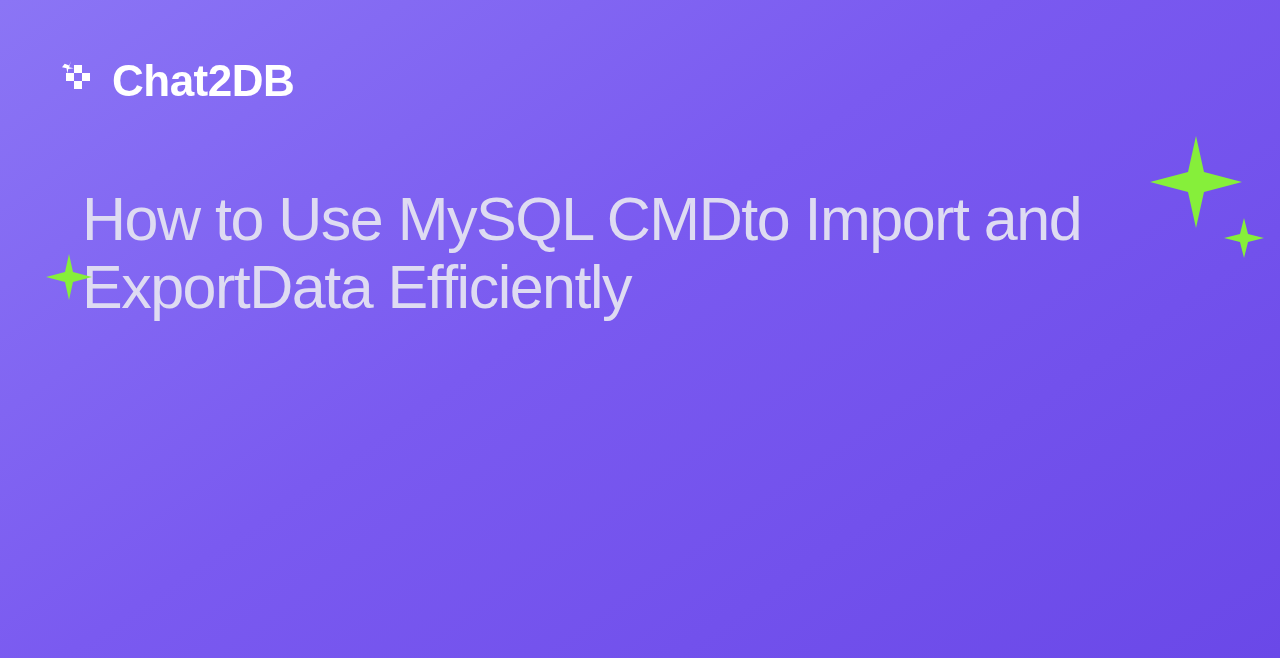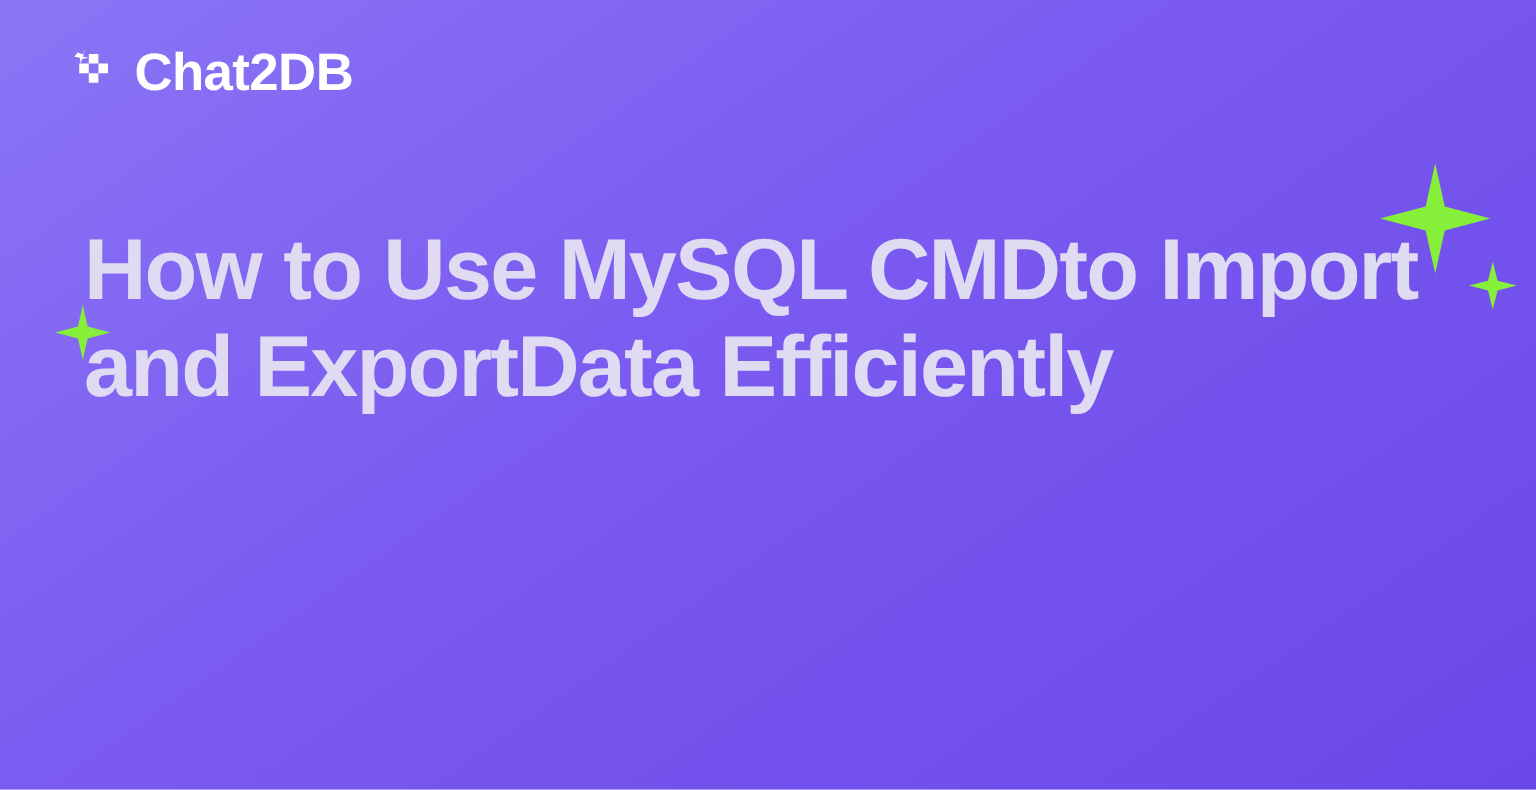--- a/index.html
+++ b/index.html
@@ -4,41 +4,41 @@
   <style>
     * { margin: 0; padding: 0; box-sizing: border-box; }
     html, body { width: 1280px; height: 658px; overflow: hidden; }
     body {
       font-family: -apple-system, BlinkMacSystemFont, "Segoe UI", Arial, sans-serif;
       background: linear-gradient(145deg, #8b75f5 0%, #7a5af0 45%, #6a48e8 100%);
       position: relative;
     }
     .brand {
       position: absolute;
-      top: 36px;
+      top: 56px;
       left: 60px;
       display: flex;
       align-items: center;
       gap: 12px;
       text-align: center;
     }
     .brand-text {
       color: #ffffff;
       font-size: 44px;
       font-weight: 800;
       letter-spacing: -0.5px;
     }
     .headline {
       position: absolute;
       top: 185px;
-      left: 70px;
+      left: 82px;
       right: 60px;
       color: #dedbf2;
-      font-size: 72px;
-      font-weight: 700;
+      font-size: 61px;
+      font-weight: 400;
       line-height: 1.12;
       letter-spacing: -1.5px;
     }
     .sparkle-left {
       position: absolute;
       top: 254px;
       left: 46px;
     }
     .sparkle-right-big {
       position: absolute;

